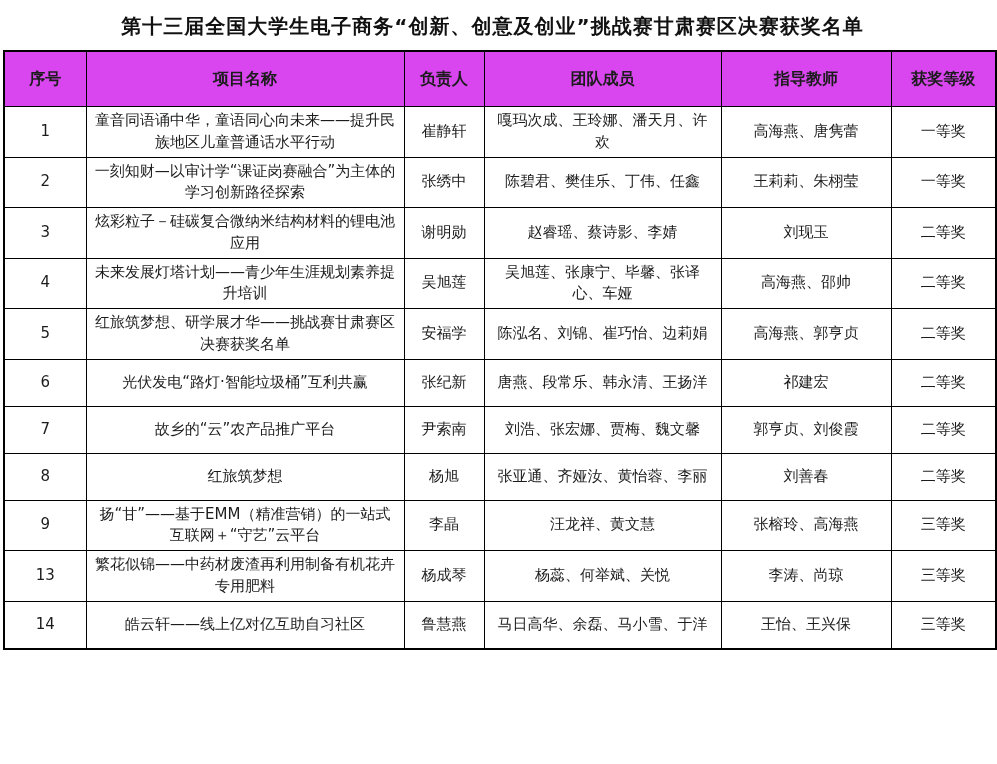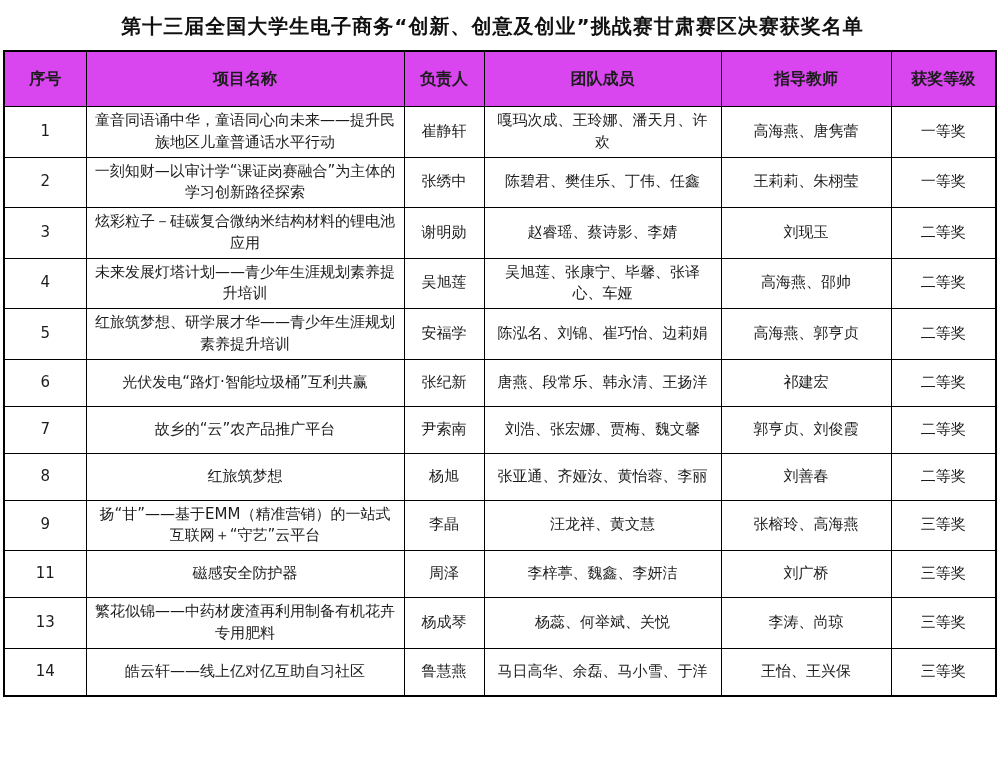--- a/index.html
+++ b/index.html
@@ -109,21 +109,21 @@
         <tr>
           <td class="seq">4</td>
           <td>未来发展灯塔计划——青少年生涯规划素养提升培训</td>
           <td>吴旭莲</td>
           <td>吴旭莲、张康宁、毕馨、张译心、车娅</td>
           <td>高海燕、邵帅</td>
           <td>二等奖</td>
         </tr>
         <tr>
           <td class="seq">5</td>
-          <td>红旅筑梦想、研学展才华——青少年生涯规划素养提升培训</td>
+          <td>红旅筑梦想、研学展才华——挑战赛甘肃赛区决赛获奖名单</td>
           <td>安福学</td>
           <td>陈泓名、刘锦、崔巧怡、边莉娟</td>
           <td>高海燕、郭亨贞</td>
           <td>二等奖</td>
         </tr>
         <tr>
           <td class="seq">6</td>
           <td>光伏发电“路灯·智能垃圾桶”互利共赢</td>
           <td>张纪新</td>
           <td>唐燕、段常乐、韩永清、王扬洋</td>
@@ -148,28 +148,20 @@
         </tr>
         <tr>
           <td class="seq">9</td>
           <td>扬“甘”——基于EMM（精准营销）的一站式互联网＋“守艺”云平台</td>
           <td>李晶</td>
           <td>汪龙祥、黄文慧</td>
           <td>张榕玲、高海燕</td>
           <td>三等奖</td>
         </tr>
         <tr>
-          <td class="seq">11</td>
-          <td>磁感安全防护器</td>
-          <td>周泽</td>
-          <td>李梓葶、魏鑫、李妍洁</td>
-          <td>刘广桥</td>
-          <td>三等奖</td>
-        </tr>
-        <tr>
           <td class="seq">13</td>
           <td>繁花似锦——中药材废渣再利用制备有机花卉专用肥料</td>
           <td>杨成琴</td>
           <td>杨蕊、何举斌、关悦</td>
           <td>李涛、尚琼</td>
           <td>三等奖</td>
         </tr>
         <tr>
           <td class="seq">14</td>
           <td>皓云轩——线上亿对亿互助自习社区</td>

